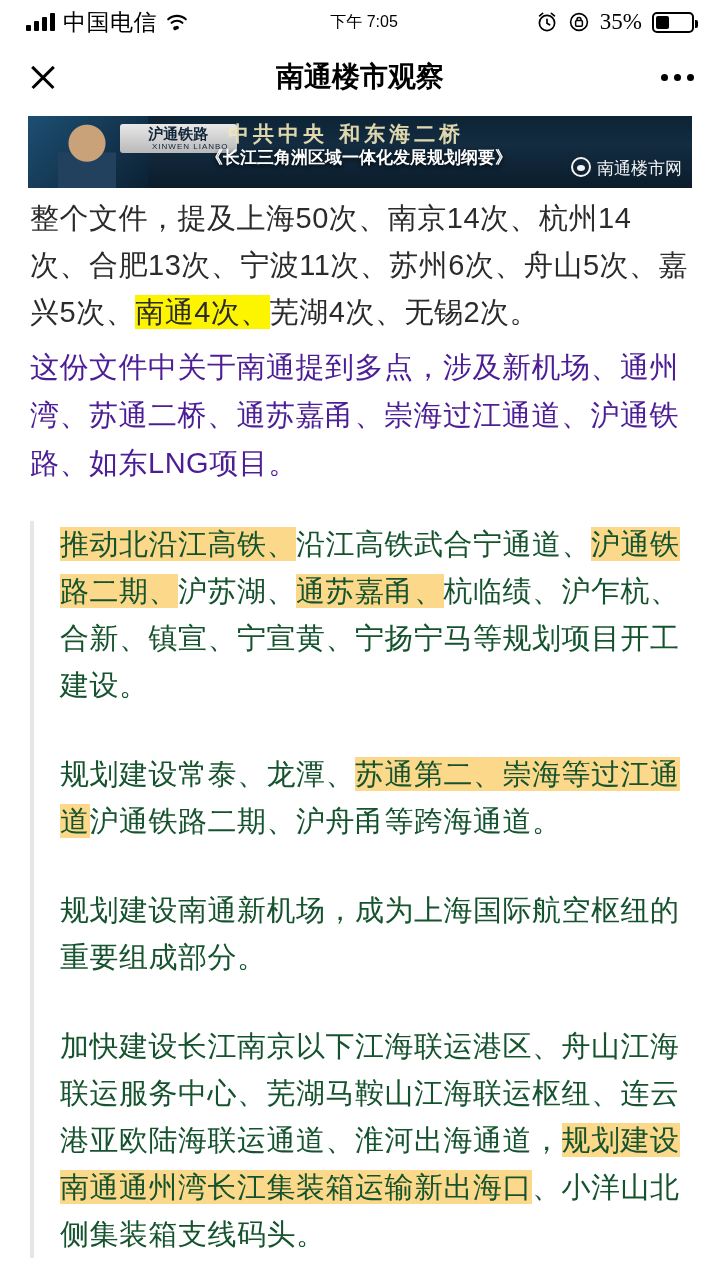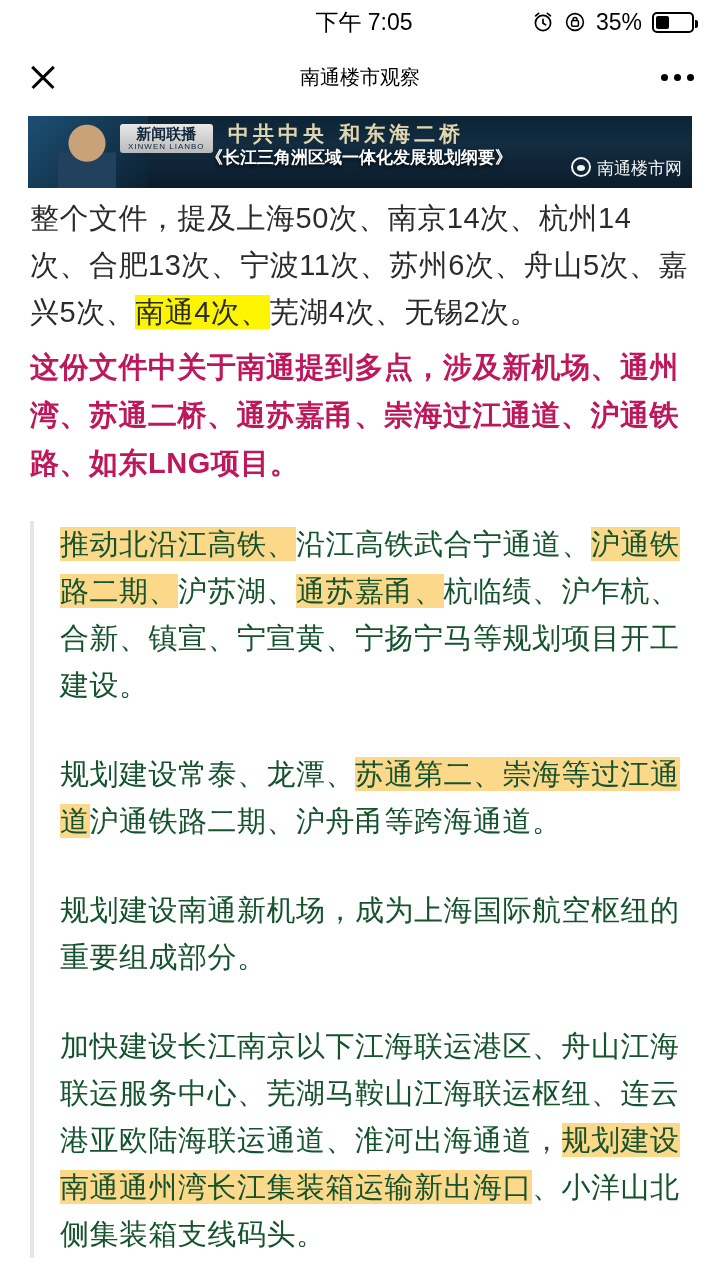--- a/index.html
+++ b/index.html
@@ -30,25 +30,25 @@
   .signal-bars i:nth-child(1) { height: 6px; }
   .signal-bars i:nth-child(2) { height: 10px; }
   .signal-bars i:nth-child(3) { height: 14px; }
   .signal-bars i:nth-child(4) { height: 18px; background: #000; }
   .carrier { font-size: 23px; letter-spacing: .5px; }
   .wifi { width: 24px; height: 18px; position: relative; display:inline-block; }
   .wifi svg { display:block; }
   .sb-center {
     position: absolute; left: 0; right: 0; top: 0; height: 44px;
     display: flex; align-items: center; justify-content: center;
-    font-size: 23px; font-weight: 500;
+    font-size: 16px; font-weight: 500;
     pointer-events: none;
     padding-left: 8px;
   }
-  .sb-right { margin-left: auto; display: flex; align-items: center; gap: 10px; }
+  .sb-right { margin-left: auto; display: flex; align-items: center; gap: 10px; font-family: Liberation Serif, serif; }
   .alarm-icon, .lock-icon { width: 22px; height: 22px; }
   .battery-pct { font-size: 23px; }
   .battery {
     width: 42px; height: 21px; border: 2px solid #000; border-radius: 5px;
     position: relative; display: inline-block;
   }
   .battery::after {
     content: ""; position: absolute; right: -6px; top: 6px;
     width: 3px; height: 8px; background: #000; border-radius: 0 2px 2px 0;
   }
@@ -69,21 +69,21 @@
   }
   .nav-close::before, .nav-close::after {
     content: ""; position: absolute; left: 2px; top: 16px;
     width: 30px; height: 2.5px; background: #000;
   }
   .nav-close::before { transform: rotate(45deg); }
   .nav-close::after  { transform: rotate(-45deg); }
   .nav-title {
     position: absolute; left: 0; right: 0;
     text-align: center;
-    font-size: 20px; font-weight: normal; color: #000;
+    font-size: 28px; font-weight: bold; color: #000;
     pointer-events: none;
   }
   .nav-more {
     margin-left: auto; display: flex; gap: 6px; align-items: center;
   }
   .nav-more span { width: 7px; height: 7px; border-radius: 50%; background: #000; display:block; }
 
   
   .article {
     padding: 0 0 0 0;
@@ -104,21 +104,21 @@
     background: radial-gradient(circle at 50% 30%, #caa27a 0 18px, rgba(0,0,0,0) 19px),
                 linear-gradient(180deg, rgba(0,0,0,0) 44%, #21415e 45%);
   }
   .hero .badge {
     position: absolute; left: 92px; top: 8px;
     background: linear-gradient(180deg,#e8e8e8,#b9b9b9);
     color: #10243a; font-size: 15px; font-weight: bold;
     padding: 2px 8px; border-radius: 3px; line-height: 1.1;
     text-align: center;
   }
-  .hero .badge small { display:block; font-size: 8px; letter-spacing: 1px; font-weight: normal; }
+  .hero .badge small { display:block; font-size: 8px; letter-spacing: 1px; font-weight: normal; margin-left: 24px; }
   .hero .headline-top {
     position: absolute; left: 200px; top: 4px;
     color: #f2e6b8; font-size: 21px; letter-spacing: 4px;
     font-weight: bold; opacity: .92;
     font-family: "DejaVu Sans", sans-serif;
   }
   .hero .headline-main {
     position: absolute; left: 178px; top: 30px;
     color: #ffffff; font-size: 17px; font-weight: bold;
     text-shadow: 0 2px 4px rgba(0,0,0,.8);
@@ -140,38 +140,55 @@
 
   .body-text {
     padding: 0 30px;
     font-size: 29px;
     line-height: 1.62;
     color: #2b2b2b;
     letter-spacing: .5px;
   }
   .body-text p { margin: 7px 0; }
   .p-black { color: #2b2b2b; }
-  .p-red { color: #be185d; font-weight: bold; line-height: 1.66; }
+  .p-red { color: #4c1d95; font-weight: normal; line-height: 1.66; }
   mark.y { background: #fdf500; color: inherit; padding: 1px 0; }
   mark.o { background: #fcd98a; color: inherit; padding: 1px 0; }
 
   .quote-block {
     margin: 34px 0 0 0;
     padding-left: 26px;
     border-left: 4px solid #e6e6e6;
   }
   .quote-block p { margin: 0 0 42px 0; color: #14532d; }
   .quote-block p:last-child { margin-bottom: 0; }
 </style>
 </head>
 <body>
 
 <div class="phone">
 
   <div class="statusbar">
+    <div class="sb-left">
+      <span class="signal-bars">
+          <i></i>
+          <i></i>
+          <i></i>
+          <i></i>
+        </span>
+      <span class="carrier">中国电信</span>
+      <span class="wifi">
+        <svg width="24" height="18" viewBox="0 0 24 18">
+          <path d="M12 15.2a1.9 1.9 0 1 0 0 .1z" fill="#000"></path>
+          <path d="M6.6 9.8a8 8 0 0 1 10.8 0" stroke="#000" stroke-width="2.1" fill="none" stroke-linecap="round"></path>
+          <path d="M3.2 6.3a13 13 0 0 1 17.6 0" stroke="#000" stroke-width="2.1" fill="none" stroke-linecap="round"></path>
+          <circle cx="12" cy="14.6" r="1.9" fill="#000"></circle>
+        </svg>
+      </span>
+    </div>
     <div class="sb-center">下午 7:05</div>
     <div class="sb-right">
       <span class="alarm-icon">
         <svg width="22" height="22" viewBox="0 0 22 22">
           <circle cx="11" cy="12" r="7.6" stroke="#000" stroke-width="1.7" fill="none"></circle>
           <path d="M11 8.4v3.8l2.6 1.6" stroke="#000" stroke-width="1.7" fill="none" stroke-linecap="round"></path>
           <path d="M3.6 4.8l3-2.4M18.4 4.8l-3-2.4" stroke="#000" stroke-width="1.7" fill="none" stroke-linecap="round"></path>
         </svg>
       </span>
       <span class="lock-icon">
@@ -197,21 +214,21 @@
         <span></span>
       </div>
   </div>
 
   <div class="article">
 
     <div class="hero">
       <div class="tv-left"></div>
       <div class="anchor"></div>
       <div class="badge">
-        <span>新闻联播</span>
+        <span>沪通铁路</span>
         <small>XINWEN LIANBO</small>
       </div>
       <div class="headline-top">中共中央 和东海二桥</div>
       <div class="headline-main">《长江三角洲区域一体化发展规划纲要》</div>
       <div class="wm">
         <span class="wm-logo"></span>
         <span>南通楼市网</span>
       </div>
     </div>
 

